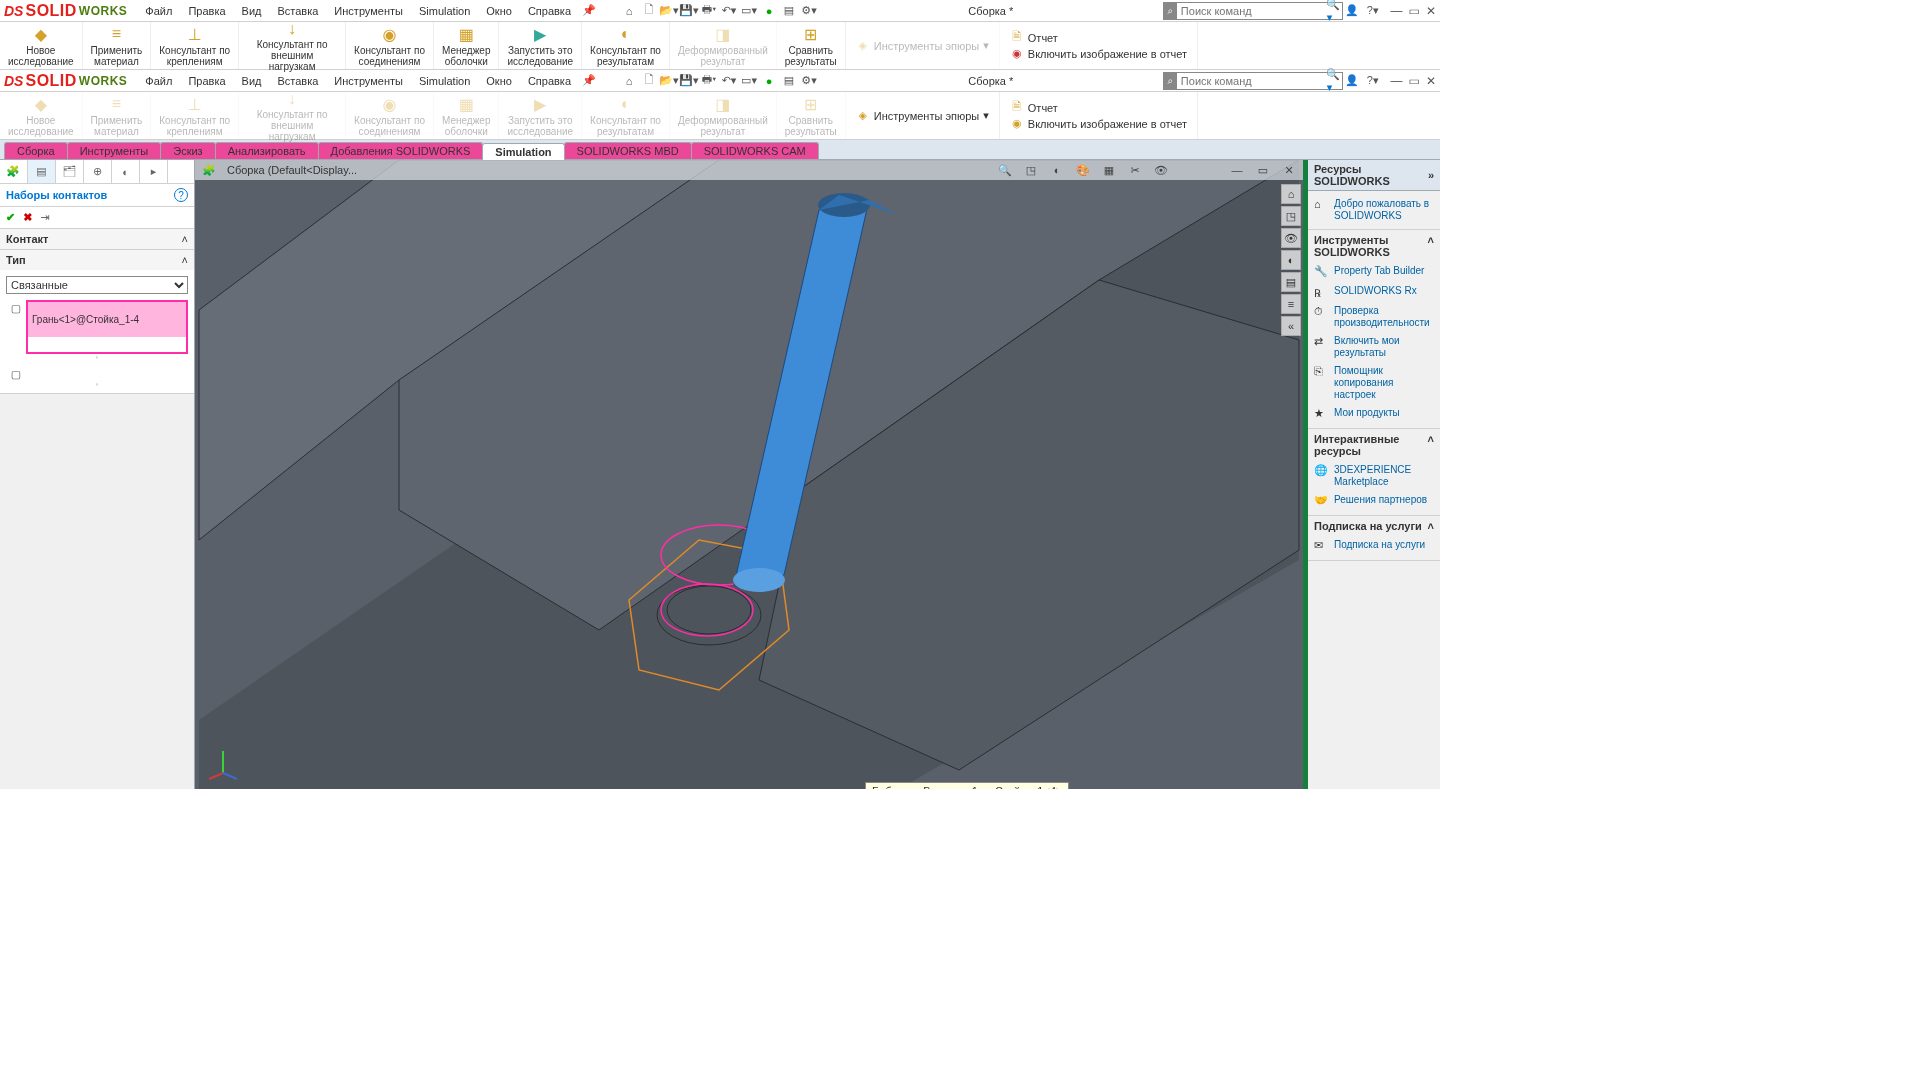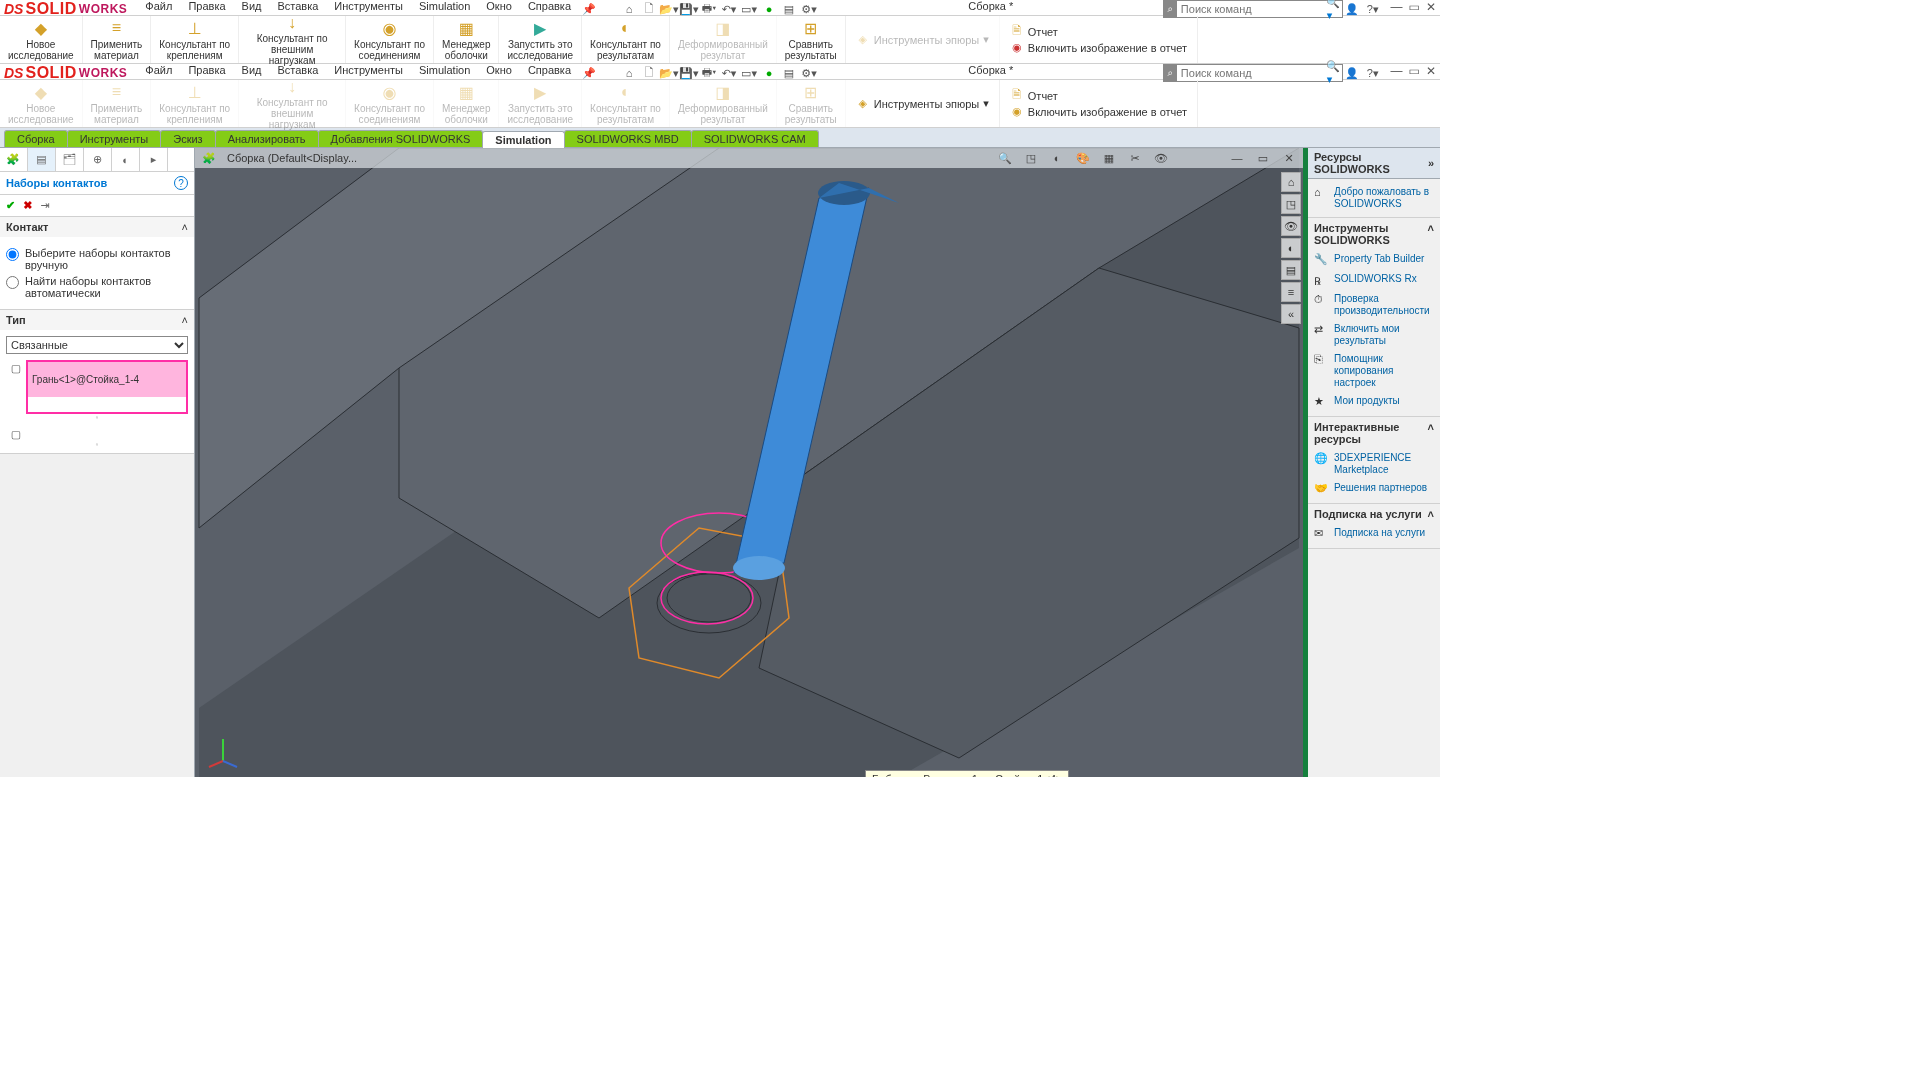--- a/index.html
+++ b/index.html
@@ -1,42 +1,42 @@
 <!DOCTYPE html>
 <html><head>
 <meta charset="utf-8">
 <style>
 *{box-sizing:border-box;margin:0;padding:0;font-family:"Segoe UI",Arial,sans-serif;font-size:11px;color:#333;user-select:none}
 body{background:#fff;overflow:hidden;width:1440px;height:819px}
-.menubar{height:16px;display:flex;align-items:flex-start;background:#fff;border-bottom:1px solid #d0d0d0;padding:0 4px}
+.menubar{height:22px;display:flex;align-items:center;background:#fff;border-bottom:1px solid #d0d0d0;padding:0 4px}
 .logo{display:flex;align-items:center;gap:2px;margin-right:10px}
 .logo .ds{color:#e2211c;font-weight:bold;font-size:14px;font-style:italic}
 .logo .sw{color:#e2211c;font-weight:bold;font-size:16px;letter-spacing:.5px}
-.logo .wk{color:#be185d;font-weight:bold;font-size:12px;letter-spacing:.5px}
+.logo .wk{color:#4d7c0f;font-weight:bold;font-size:12px;letter-spacing:.5px}
 .menubar .mitem{padding:0 8px;cursor:pointer}
 .menubar .spacer{flex:1}
 .menubar .tico{width:20px;height:18px;display:flex;align-items:center;justify-content:center;cursor:pointer;color:#555}
 .menubar .doctitle{margin:0 20px}
 .menubar .search{display:flex;align-items:center;border:1px solid #888;height:18px;width:180px;background:#fff}
 .menubar .search .sico{width:18px;height:16px;background:#888;display:flex;align-items:center;justify-content:center;color:#fff;font-size:10px}
 .menubar .search input{border:none;flex:1;padding:0 4px;font-size:11px;outline:none}
 .menubar .search .go{width:20px;display:flex;align-items:center;justify-content:center;color:#0078d4}
 .menubar .winbtns{display:flex;gap:6px;margin-left:8px}
 .menubar .winbtns span{cursor:pointer;font-size:12px;color:#555}
 .ribbon{display:flex;background:#fff;border-bottom:1px solid #d0d0d0;height:48px}
 .ribbon.faded .rbtn{opacity:.35;pointer-events:none}
 .rbtn{display:flex;flex-direction:column;align-items:center;justify-content:center;padding:2px 8px;border-right:1px solid #eee;cursor:pointer;min-width:60px}
 .rbtn .rico{width:22px;height:20px;display:flex;align-items:center;justify-content:center;font-size:16px;color:#d4a12a}
 .rbtn .rlbl{font-size:10px;text-align:center;line-height:11px;margin-top:1px;white-space:pre-line}
 .rbtn .rlbl.multi{max-width:90px}
 .rgrp{display:flex;flex-direction:column;justify-content:center;gap:2px;padding:2px 10px;border-right:1px solid #eee}
 .rgrp .row{display:flex;align-items:center;gap:4px;cursor:pointer}
 .rgrp .row .ico{width:14px;height:14px;display:flex;align-items:center;justify-content:center;color:#d4a12a}
 .tabbar{display:flex;align-items:flex-end;background:#dde5ee;height:20px;border-bottom:1px solid #a0a8b0;padding-left:4px}
-.tab{padding:2px 12px;border:1px solid #a0a8b0;border-bottom:none;background:#84cc16;margin-right:-1px;cursor:pointer;border-radius:3px 3px 0 0;font-size:11px}
+.tab{padding:2px 12px;border:1px solid #a0a8b0;border-bottom:none;background:#ec4899;margin-right:-1px;cursor:pointer;border-radius:3px 3px 0 0;font-size:11px}
 .tab.active{background:#fff;font-weight:bold;position:relative;top:1px}
 .main{display:flex;height:629px}
 .propmgr{width:195px;background:#f0f0f0;border-right:1px solid #a0a8b0;display:flex;flex-direction:column}
 .pmtabs{display:flex;height:24px;border-bottom:1px solid #d0d0d0;background:#fff}
 .pmtab{width:28px;display:flex;align-items:center;justify-content:center;border-right:1px solid #d0d0d0;cursor:pointer;color:#666}
 .pmtab.active{background:#e5f1fb}
 .pmhdr{display:flex;align-items:center;justify-content:space-between;padding:4px 6px;background:#fff;border-bottom:1px solid #d0d0d0}
 .pmhdr .title{font-weight:bold;color:#0078d4}
 .pmhdr .help{color:#0078d4;cursor:pointer;border:1px solid #0078d4;border-radius:50%;width:14px;height:14px;display:flex;align-items:center;justify-content:center;font-size:10px}
 .pmok{display:flex;gap:8px;padding:4px 6px;background:#fff;border-bottom:1px solid #d0d0d0}
@@ -328,30 +328,20 @@
   <div class="pmok">
     <span class="ok">✔</span>
     <span class="no">✖</span>
     <span class="pin">⇥</span>
   </div>
   <div class="pmsect">
     <div class="shdr">
           <span class="stitle">Контакт</span>
           <span>˄</span>
         </div>
-    <div class="sbody">
-      <div class="radio">
-            <input type="radio" checked="" style="">
-            <label>Выберите наборы контактов вручную</label>
-          </div>
-      <div class="radio">
-            <input type="radio" style="">
-            <label>Найти наборы контактов автоматически</label>
-          </div>
-    </div>
   </div>
   <div class="pmsect">
     <div class="shdr">
           <span class="stitle">Тип</span>
           <span>˄</span>
         </div>
     <div class="sbody">
       <select class="sel"><option>Связанные</option></select>
       <div class="selbox">
         <span class="sico">▢</span>

